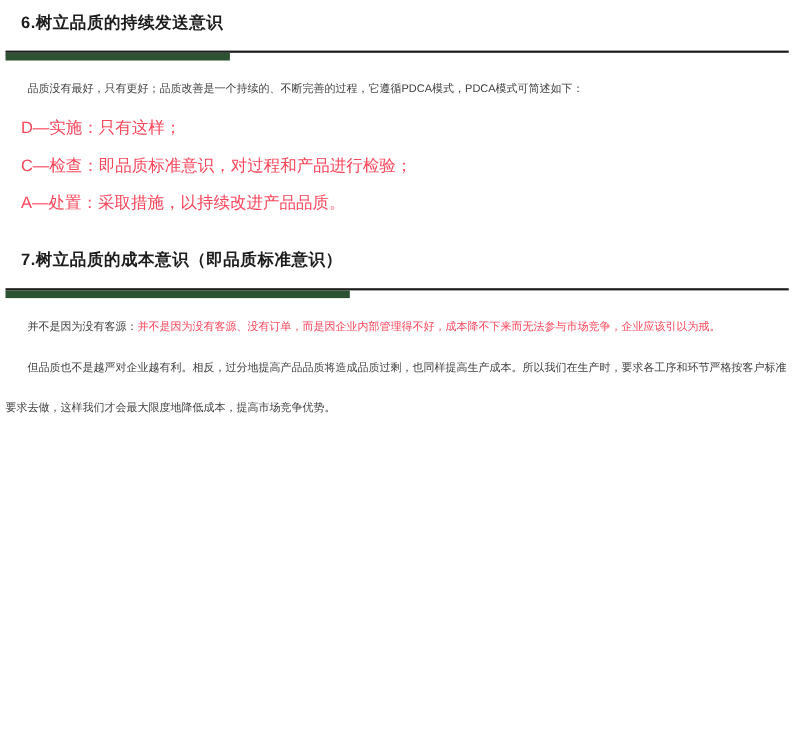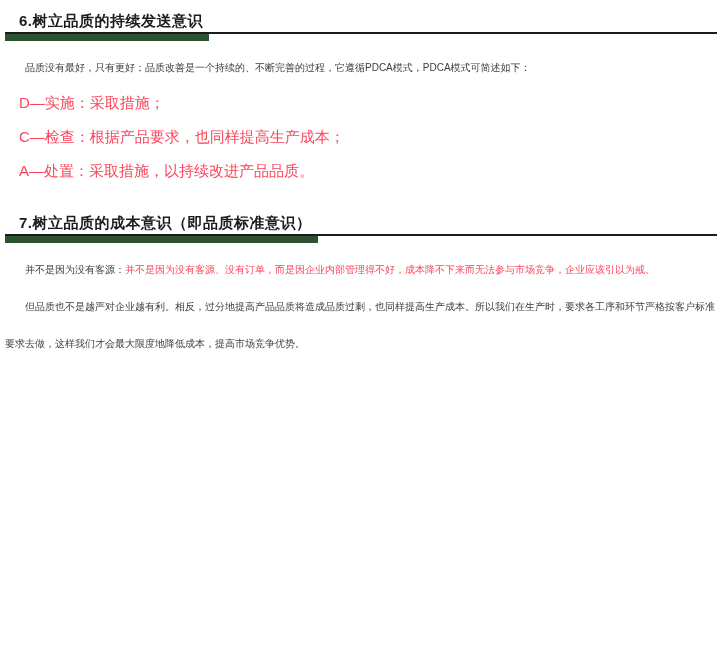--- a/index.html
+++ b/index.html
@@ -20,21 +20,21 @@
 
   
   .heading-row{
     border-bottom:2px solid var(--heading-rule);
     margin:0 0 15px 0;
     line-height:18px;
   }
   .heading-chip{
     display:inline-block;
     position:relative;
-    padding:0 6px 2px 14px;
+    padding:0 6px 16px 14px;
   }
   .heading-chip::after{
     content:"";
     position:absolute;left:0;right:0;bottom:-9px;height:7px;
     background:var(--heading-bar);
   }
   .heading-text{
     font-size:15px;font-weight:bold;color:var(--heading-text);
     letter-spacing:0.5px;
   }
@@ -65,22 +65,22 @@
 
   <div class="heading-row">
     <span class="heading-chip">
       <span class="heading-text">6.树立品质的持续发送意识</span>
     </span>
   </div>
 
   <p class="body-para mt-sm">品质没有最好，只有更好；品质改善是一个持续的、不断完善的过程，它遵循PDCA模式，PDCA模式可简述如下：</p>
 
   <div class="pdca-list">
-    <div class="pdca-line">D—实施：采取措施；</div>
-    <div class="pdca-line">C—检查：根据产品要求，也同样提高生产成本；</div>
+    <div class="pdca-line">D—实施：只有这样；</div>
+    <div class="pdca-line">C—检查：即品质标准意识，对过程和产品进行检验；</div>
     <div class="pdca-line">A—处置：采取措施，以持续改进产品品质。</div>
   </div>
 
 
   <div class="heading-row sec7-row">
     <span class="heading-chip">
       <span class="heading-text">7.树立品质的成本意识（即品质标准意识）</span>
     </span>
   </div>
 

